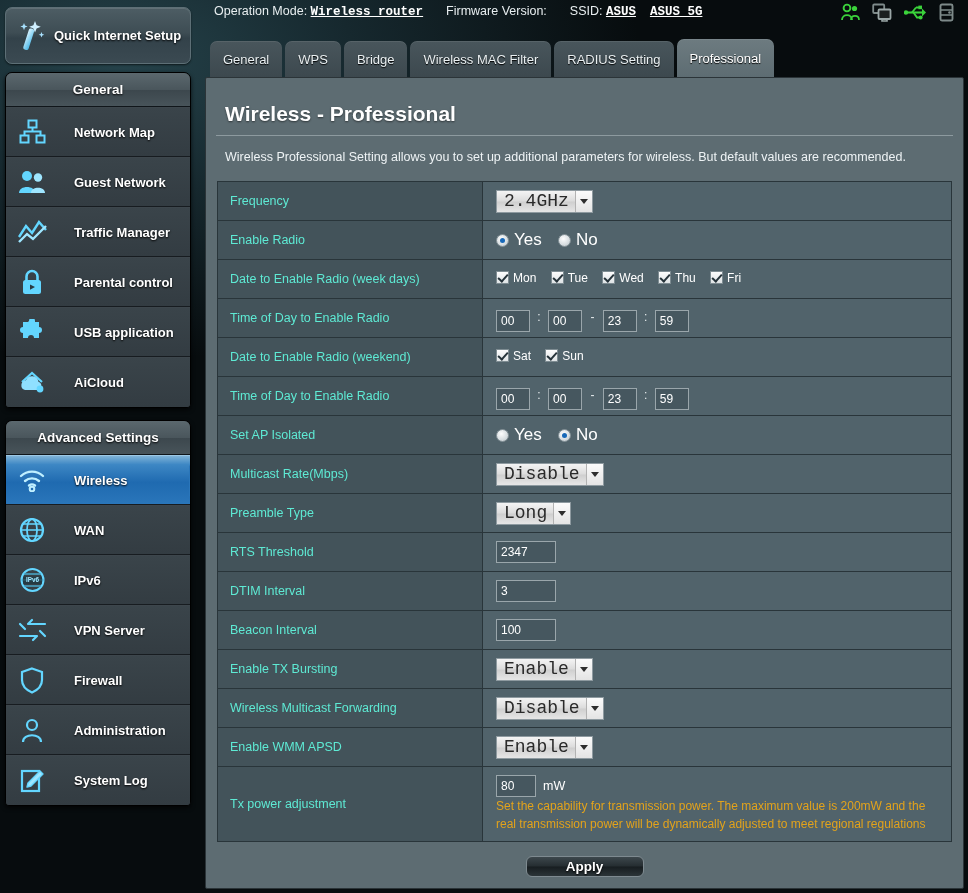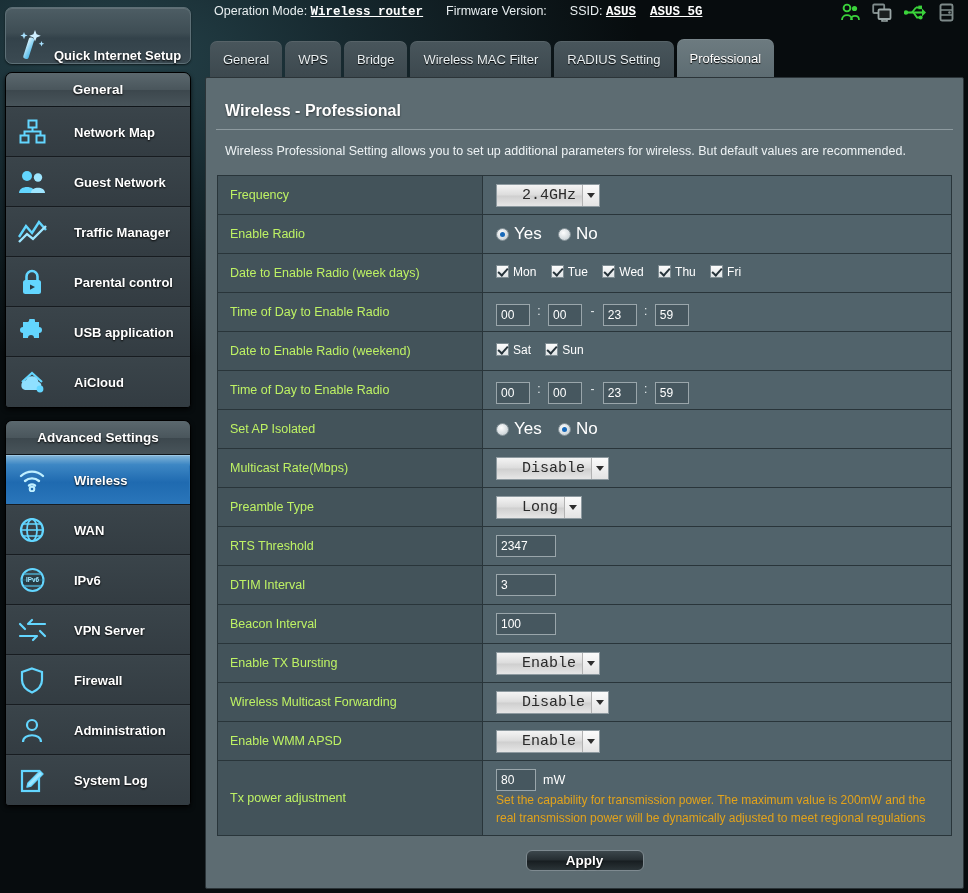--- a/index.html
+++ b/index.html
@@ -32,21 +32,21 @@
   }
 
   .qis-btn {
     position: absolute;
     left: 5px; top: 7px;
     width: 186px; height: 57px;
     border-radius: 7px;
     border: 1px solid #5d6f76;
     background: linear-gradient(180deg, #4d5d64 0%, #3e4d54 45%, #33424a 55%, #3b4a52 100%);
     box-shadow: 0 1px 2px rgba(0,0,0,.6), inset 0 1px 0 rgba(255,255,255,.12);
-    display: flex; align-items: flex-end;
+    display: flex; align-items: center;
     cursor: pointer;
   }
   .qis-wand { width: 48px; display: flex; justify-content: center; }
   .qis-txt {
     font-weight: bold; font-size: 13px; line-height: 15px;
     color: #fff; text-shadow: 0 1px 2px #000;
   }
 
   .nav-group {
     position: absolute;
@@ -160,21 +160,21 @@
     left: 205px; top: 77px;
     width: 759px;
     height: 812px;
     background: #5d6c72;
     border: 1px solid #2b3438;
     border-radius: 2px;
   }
   #panel-head {
     margin: 0 10px;
     padding: 24px 0 9px 9px;
-    font-size: 16px; font-weight: bold;
+    font-size: 21px; font-weight: bold;
     color: #fff;
     border-bottom: 1px solid #8d9a9f;
     text-shadow: 0 1px 2px rgba(0,0,0,.5);
   }
   #panel-desc {
     margin: 14px 10px 0 19px;
     font-size: 12.5px;
     color: #eef3f5;
   }
 
@@ -188,44 +188,44 @@
   }
   #form tr { border-bottom: 1px solid #29353a; }
   #form tr:last-child { border-bottom: none; }
   #form td { vertical-align: middle; }
   td.lab {
     width: 265px;
     background: #43535a;
     padding: 0 0 0 12px;
     height: 39px;
     font-size: 12.5px;
-    color: #bef264;
+    color: #5eead4;
     border-right: 1px solid #29353a;
   }
   td.val {
     background: #51636b;
     padding: 0 0 0 13px;
     height: 39px;
   }
 
   
   .sel {
     display: inline-flex;
     align-items: stretch;
     height: 23px;
     border: 1px solid #8e9aa0;
     background: linear-gradient(180deg, #f4f4f4 0%, #dcdcdc 48%, #cfcfcf 52%, #e6e6e6 100%);
     vertical-align: middle;
     cursor: pointer;
   }
   .sel .txt {
-    padding: 0 6px 0 25px;
+    padding: 0 6px 0 7px;
     display: flex; align-items: center;
     font-family: "Liberation Mono", monospace;
-    font-size: 15px;
+    font-size: 18px;
     color: #2a2a2a;
     white-space: nowrap;
   }
   .sel .arw {
     width: 17px;
     display: flex; align-items: center; justify-content: center;
     border-left: 1px solid #b2b2b2;
     background: linear-gradient(180deg, #fbfbfb 0%, #e4e4e4 100%);
   }
   .sel .arw i {

